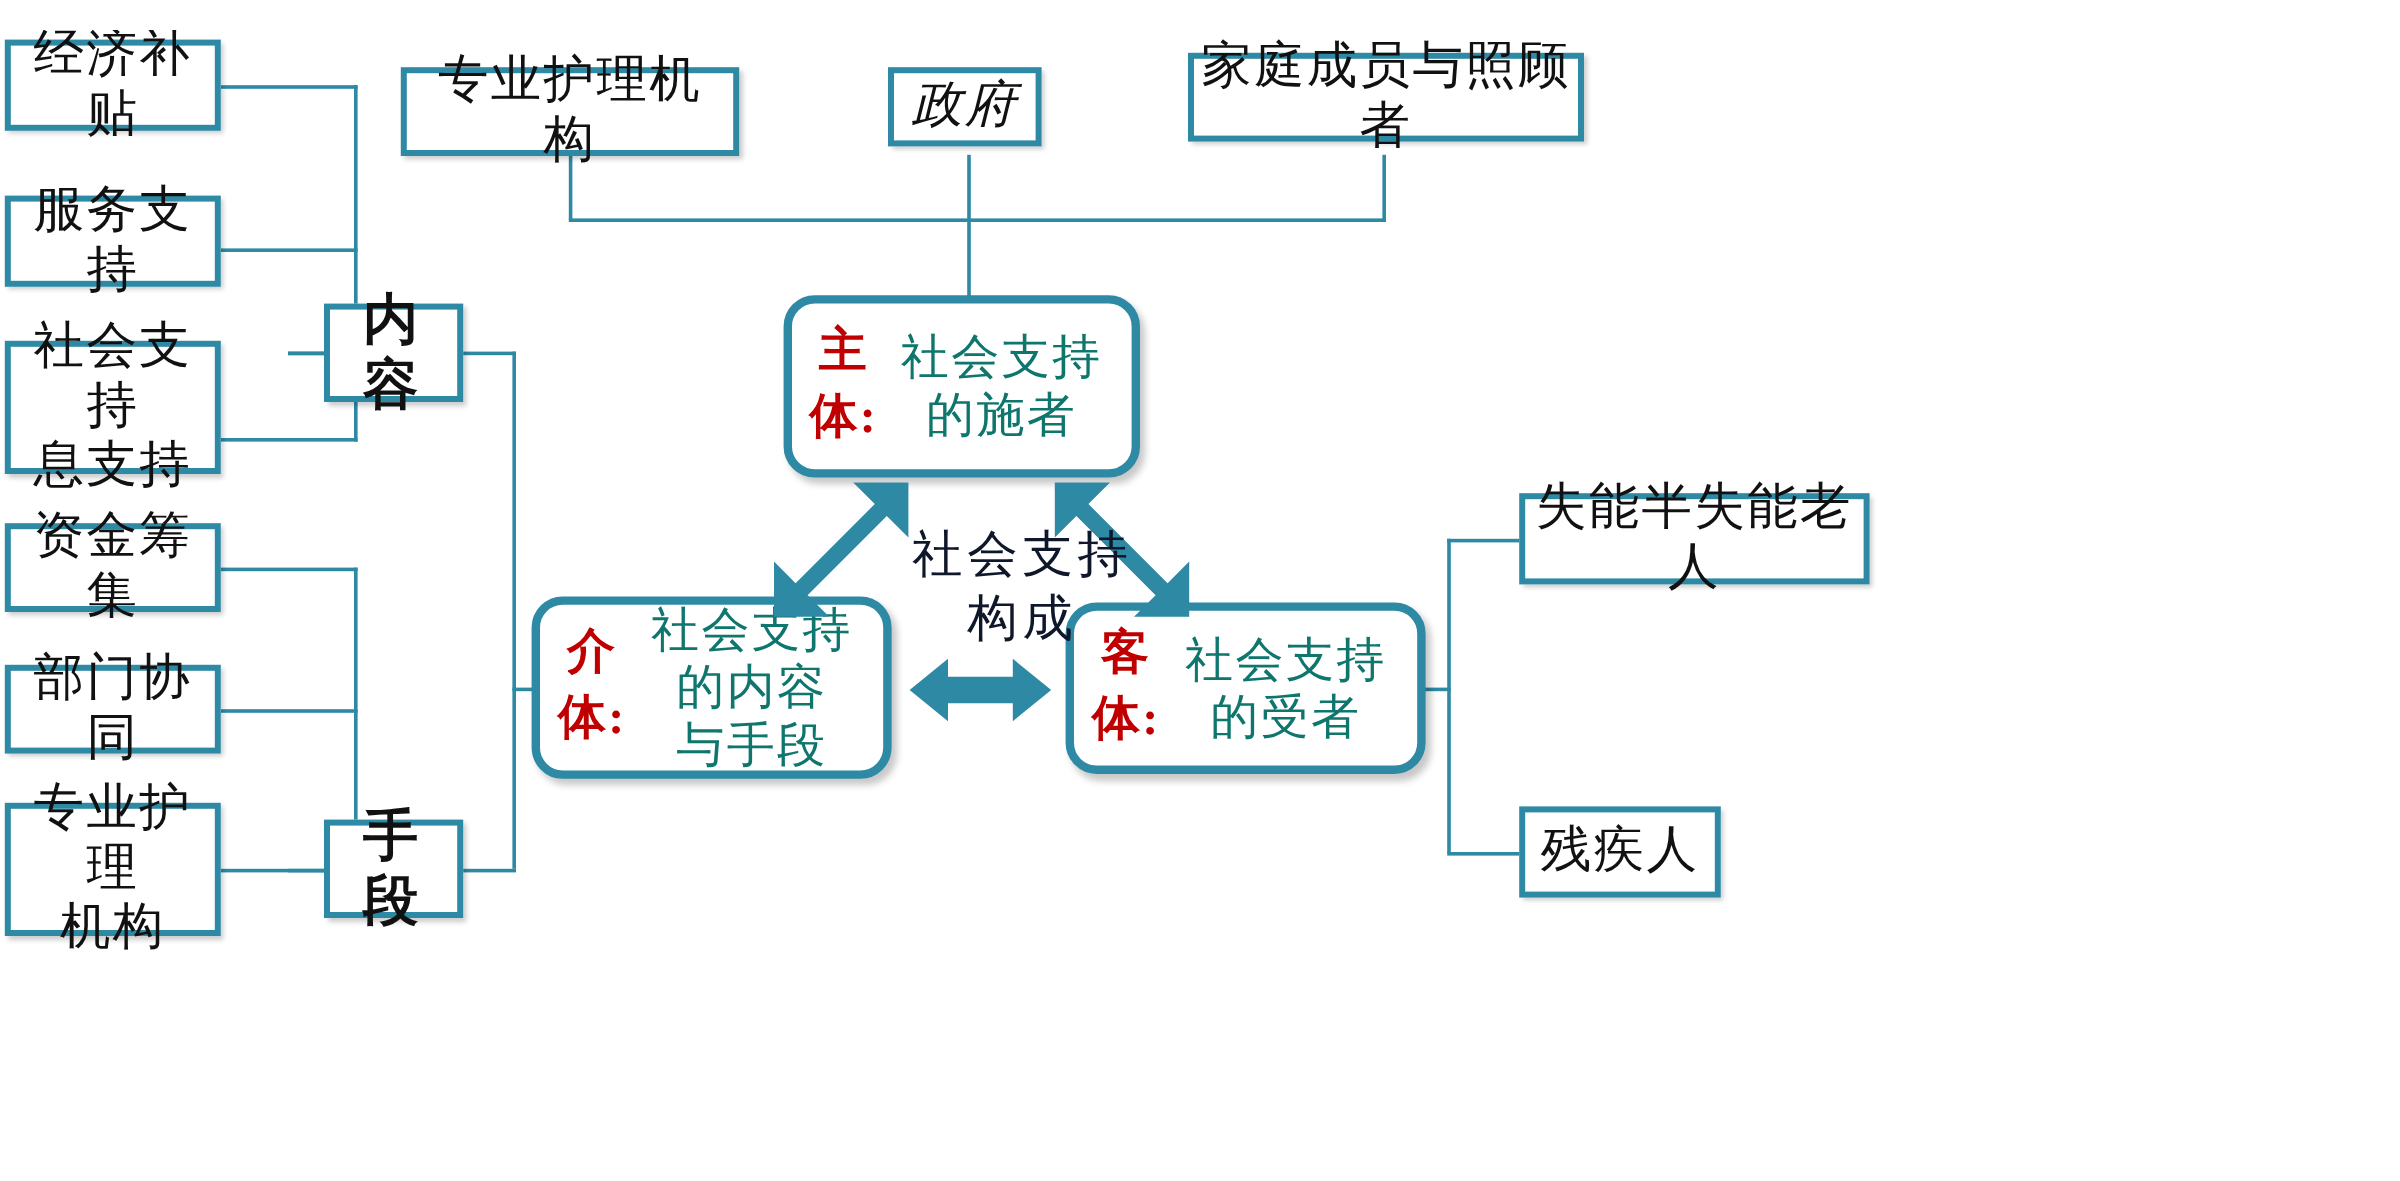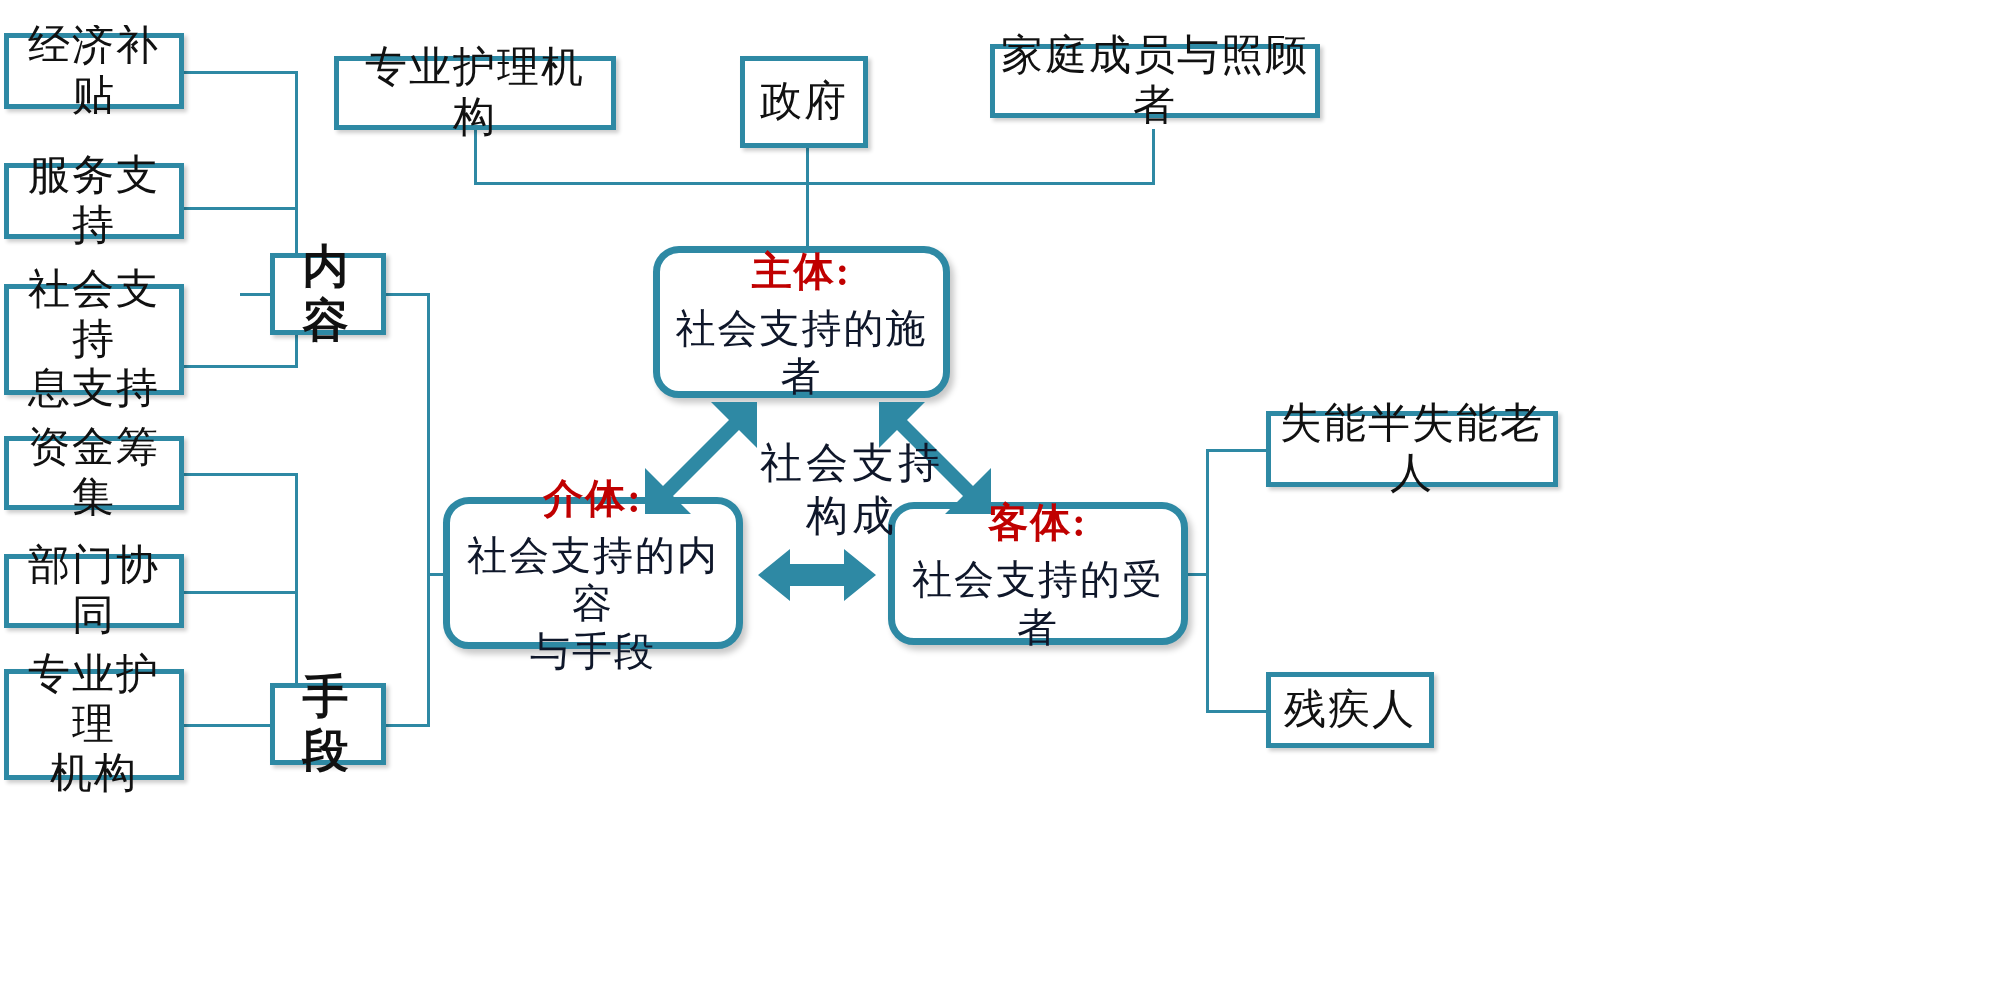--- a/index.html
+++ b/index.html
@@ -40,37 +40,37 @@
   .node.bold  { font-weight: 700; font-size: 46px; letter-spacing: 5px; }
 
   
   .core {
     position: absolute;
     box-sizing: border-box;
     border: 7px solid #2e89a4;
     border-radius: 26px;
     background: #ffffff;
     display: flex;
-    flex-direction: column;
+    flex-direction: row;
     align-items: center;
     justify-content: center;
     text-align: center;
     box-shadow: 4px 5px 6px rgba(0,0,0,0.22);
     padding: 4px 10px;
   }
   .core .kicker {
     color: #c00000;
     font-weight: 700;
     font-size: 40px;
     letter-spacing: 2px;
     margin-bottom: 6px;
     font-family: "Liberation Serif", "DejaVu Serif", serif;
   }
   .core .body {
-    color: #0f172a;
+    color: #0f766e;
     font-size: 40px;
     line-height: 1.2;
     letter-spacing: 2px;
     white-space: pre-line;
     font-family: "Liberation Serif", "DejaVu Serif", serif;
   }
 
   
   .ln {
     position: absolute;
@@ -170,21 +170,21 @@
   </div>
 
   <div class="node bold" style="left:270px; top:228px; width:116px; height:82px;">
     <span>内容</span>
   </div>
 
   <div class="node" style="left:334px; top:31px; width:282px; height:74px;">
     <span>专业护理机构</span>
   </div>
 
-  <div class="node" style="left:740px; top:31px; width:128px; height:92px;">
+  <div class="node" style="left:740px; top:31px; width:128px; height:66px;font-style:italic;">
     <span>政府</span>
   </div>
 
   <div class="node" style="left:990px; top:19px; width:330px; height:74px;">
     <span>家庭成员与照顾者</span>
   </div>
 
   <div class="core" style="left:653px; top:221px; width:297px; height:152px;">
     <div class="kicker">主体:</div>
     <div class="body">社会支持的施者</div>

